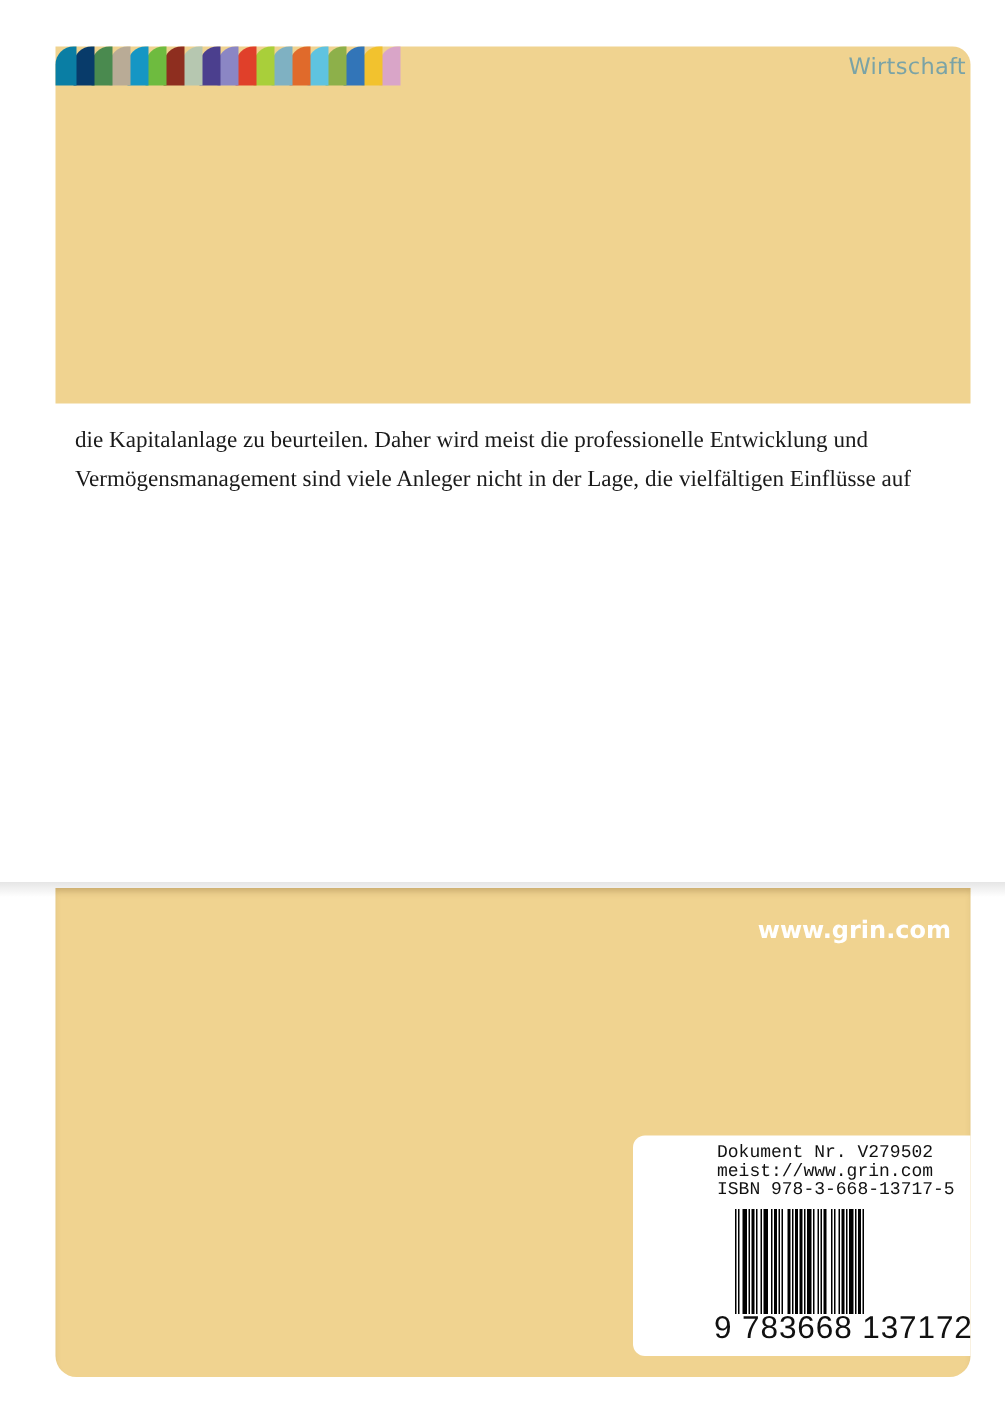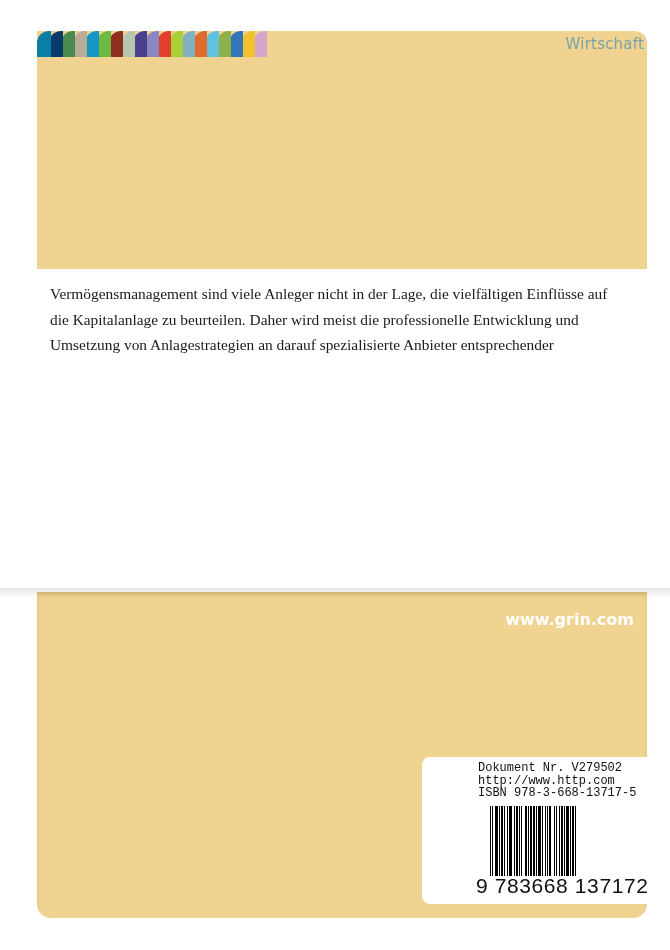--- a/index.html
+++ b/index.html
@@ -80,33 +80,32 @@
     <div class="stripe" style="background: rgb(224, 106, 43); z-index: 87; position: relative;"></div>
     <div class="stripe" style="background: rgb(95, 195, 224); z-index: 86; position: relative;"></div>
     <div class="stripe" style="background: rgb(141, 176, 74); z-index: 85; position: relative;"></div>
     <div class="stripe" style="background: rgb(50, 117, 184); z-index: 84; position: relative;"></div>
     <div class="stripe" style="background: rgb(242, 194, 46); z-index: 83; position: relative;"></div>
     <div class="stripe" style="background: rgb(217, 165, 200); z-index: 82; position: relative;"></div>
   </div>
 <div class="category">Wirtschaft</div>
 
 <div class="blurb">
+  <span>die Kapitalanlage zu beurteilen. Daher wird meist die professionelle Entwicklung und</span>
   <span>Vermögensmanagement sind viele Anleger nicht in der Lage, die vielfältigen Einflüsse auf</span>
-  <span>die Kapitalanlage zu beurteilen. Daher wird meist die professionelle Entwicklung und</span>
-  <span>Umsetzung von Anlagestrategien an darauf spezialisierte Anbieter entsprechender</span>
 </div>
 
 <div class="fold-shadow"></div>
 <div class="bottom-block"></div>
 <div class="website">www.grin.com</div>
 
 <div class="barcode-box"></div>
 <div class="isbn-info">
   <span>Dokument Nr. V279502</span>
-  <span>http://www.http.com</span>
+  <span>meist://www.grin.com</span>
   <span>ISBN 978-3-668-13717-5</span>
 </div>
 <div class="barcode" id="barcode">
     <div class="bar" style="width: 1px;"></div>
     <div class="gap" style="width: 1px;"></div>
     <div class="bar" style="width: 1px;"></div>
     <div class="gap" style="width: 2px;"></div>
     <div class="bar" style="width: 3px;"></div>
     <div class="gap" style="width: 1px;"></div>
     <div class="bar" style="width: 1px;"></div>

